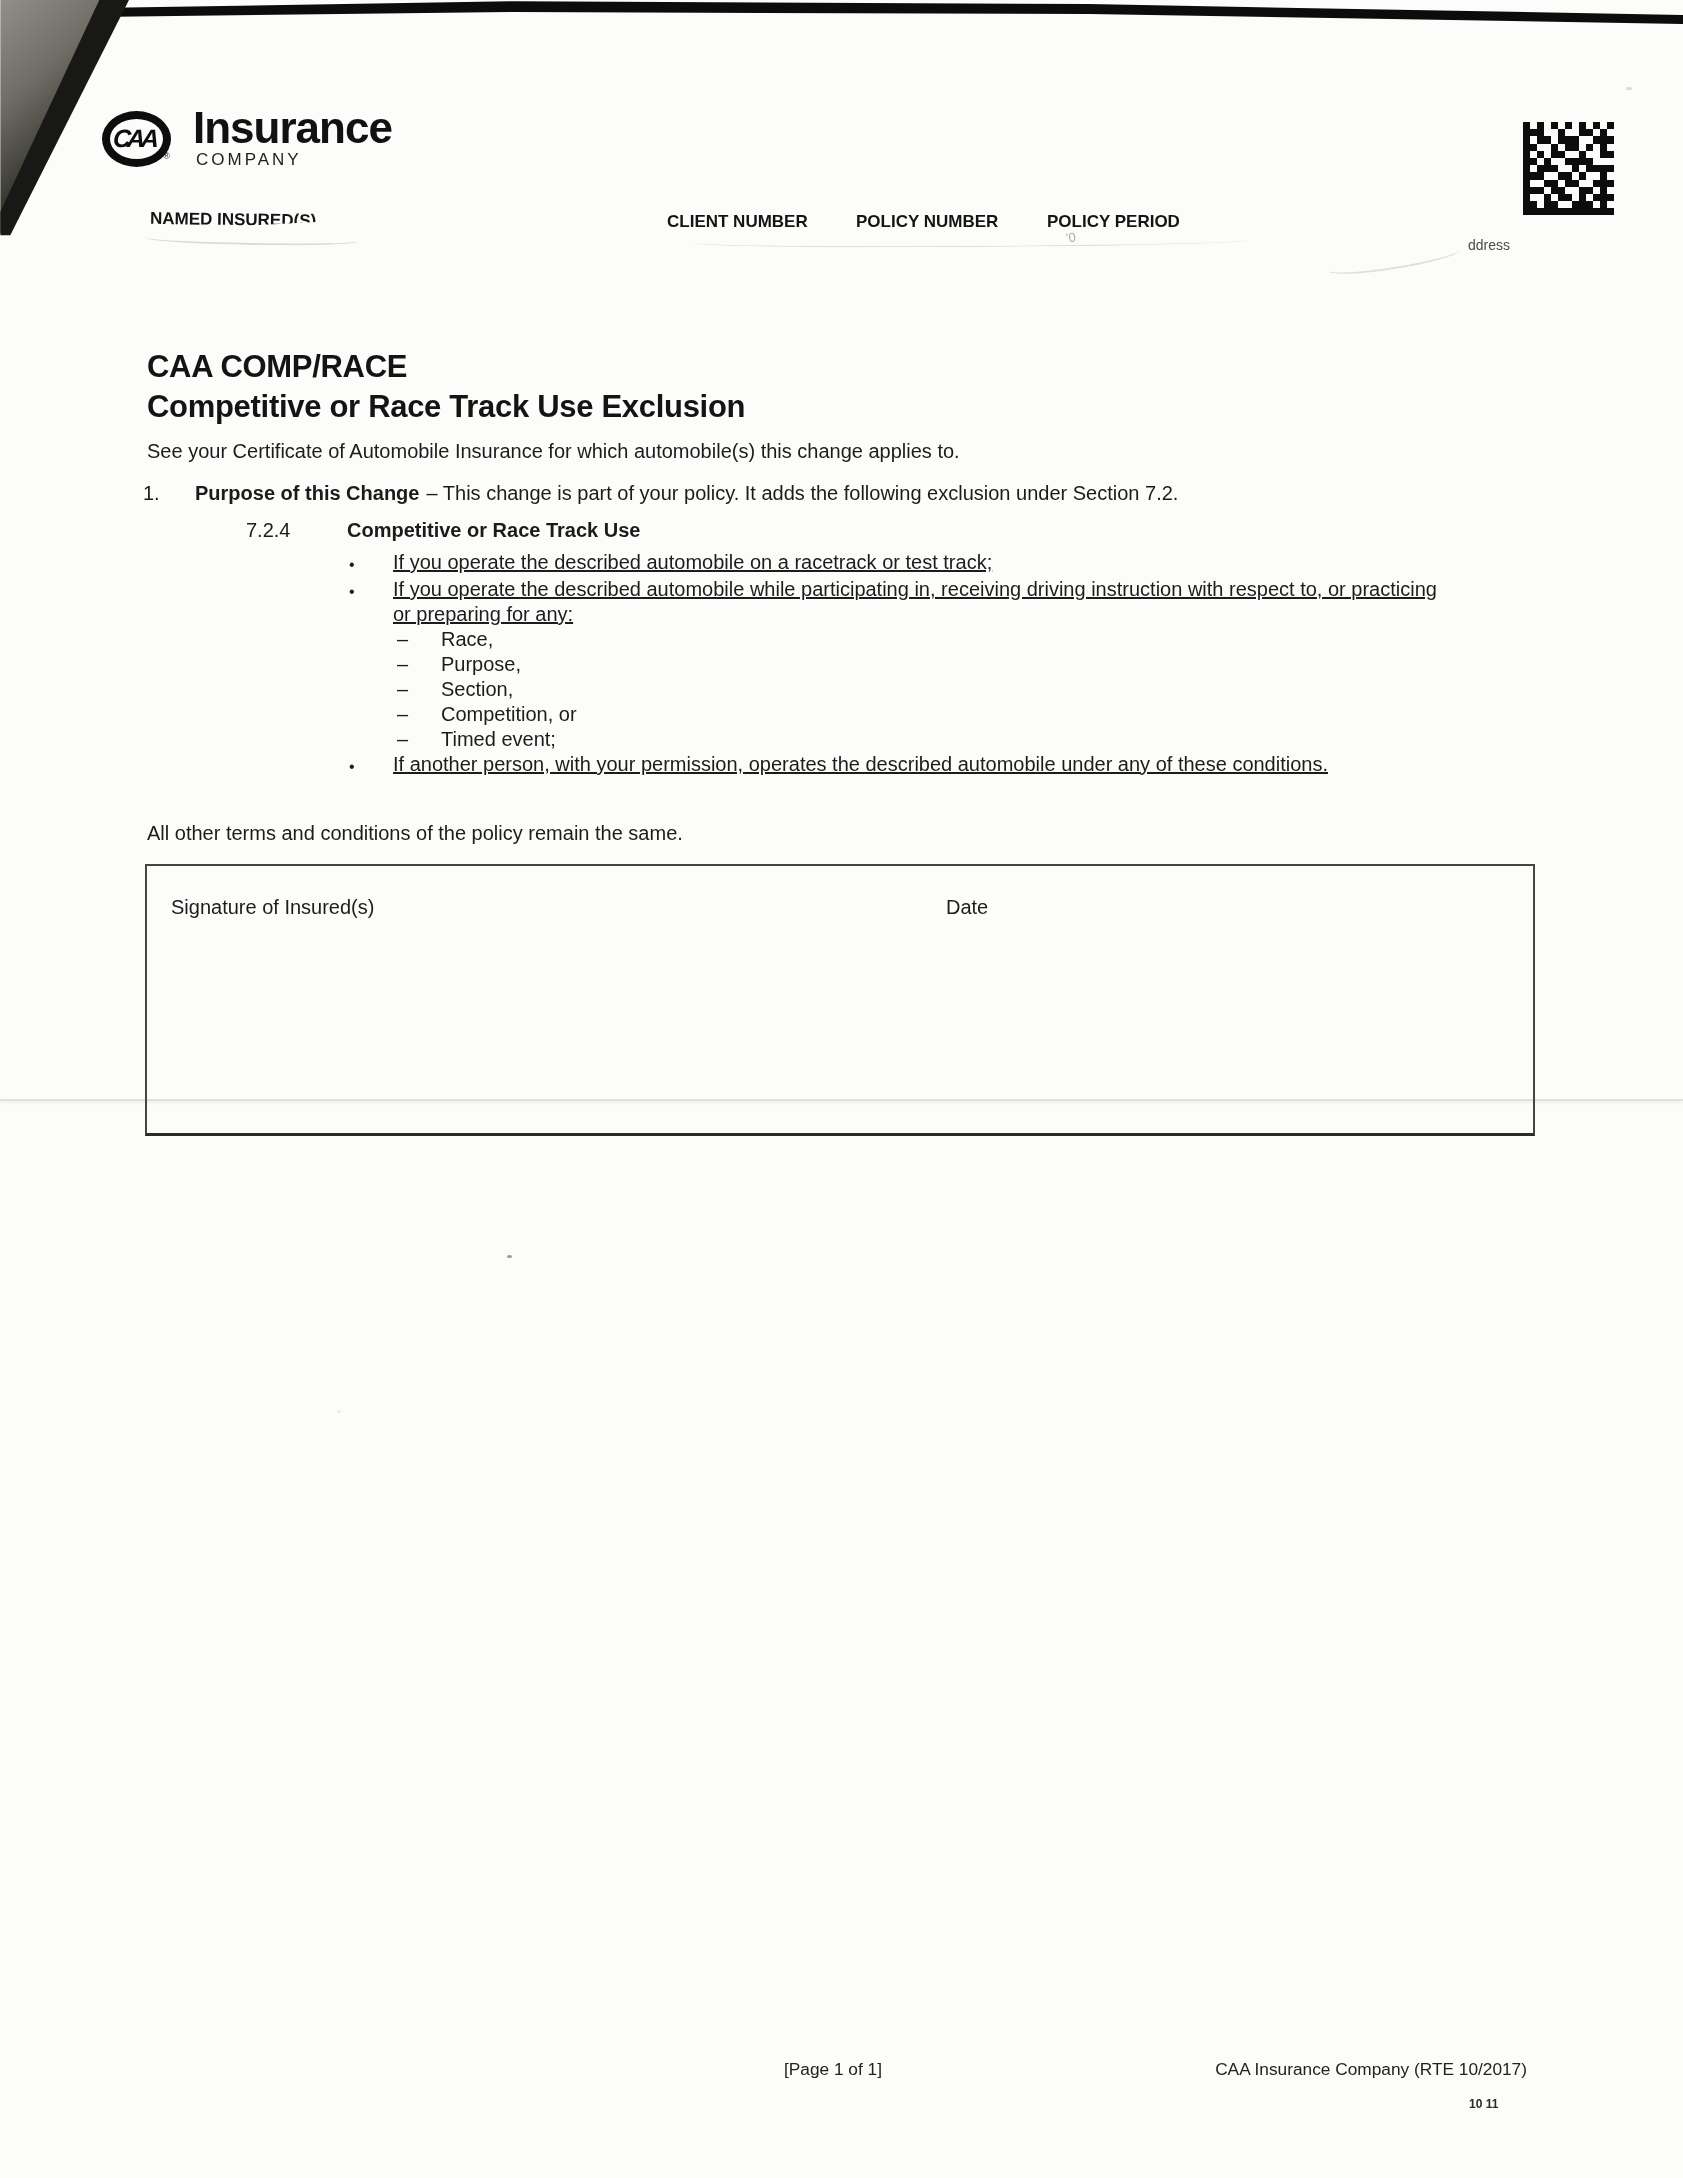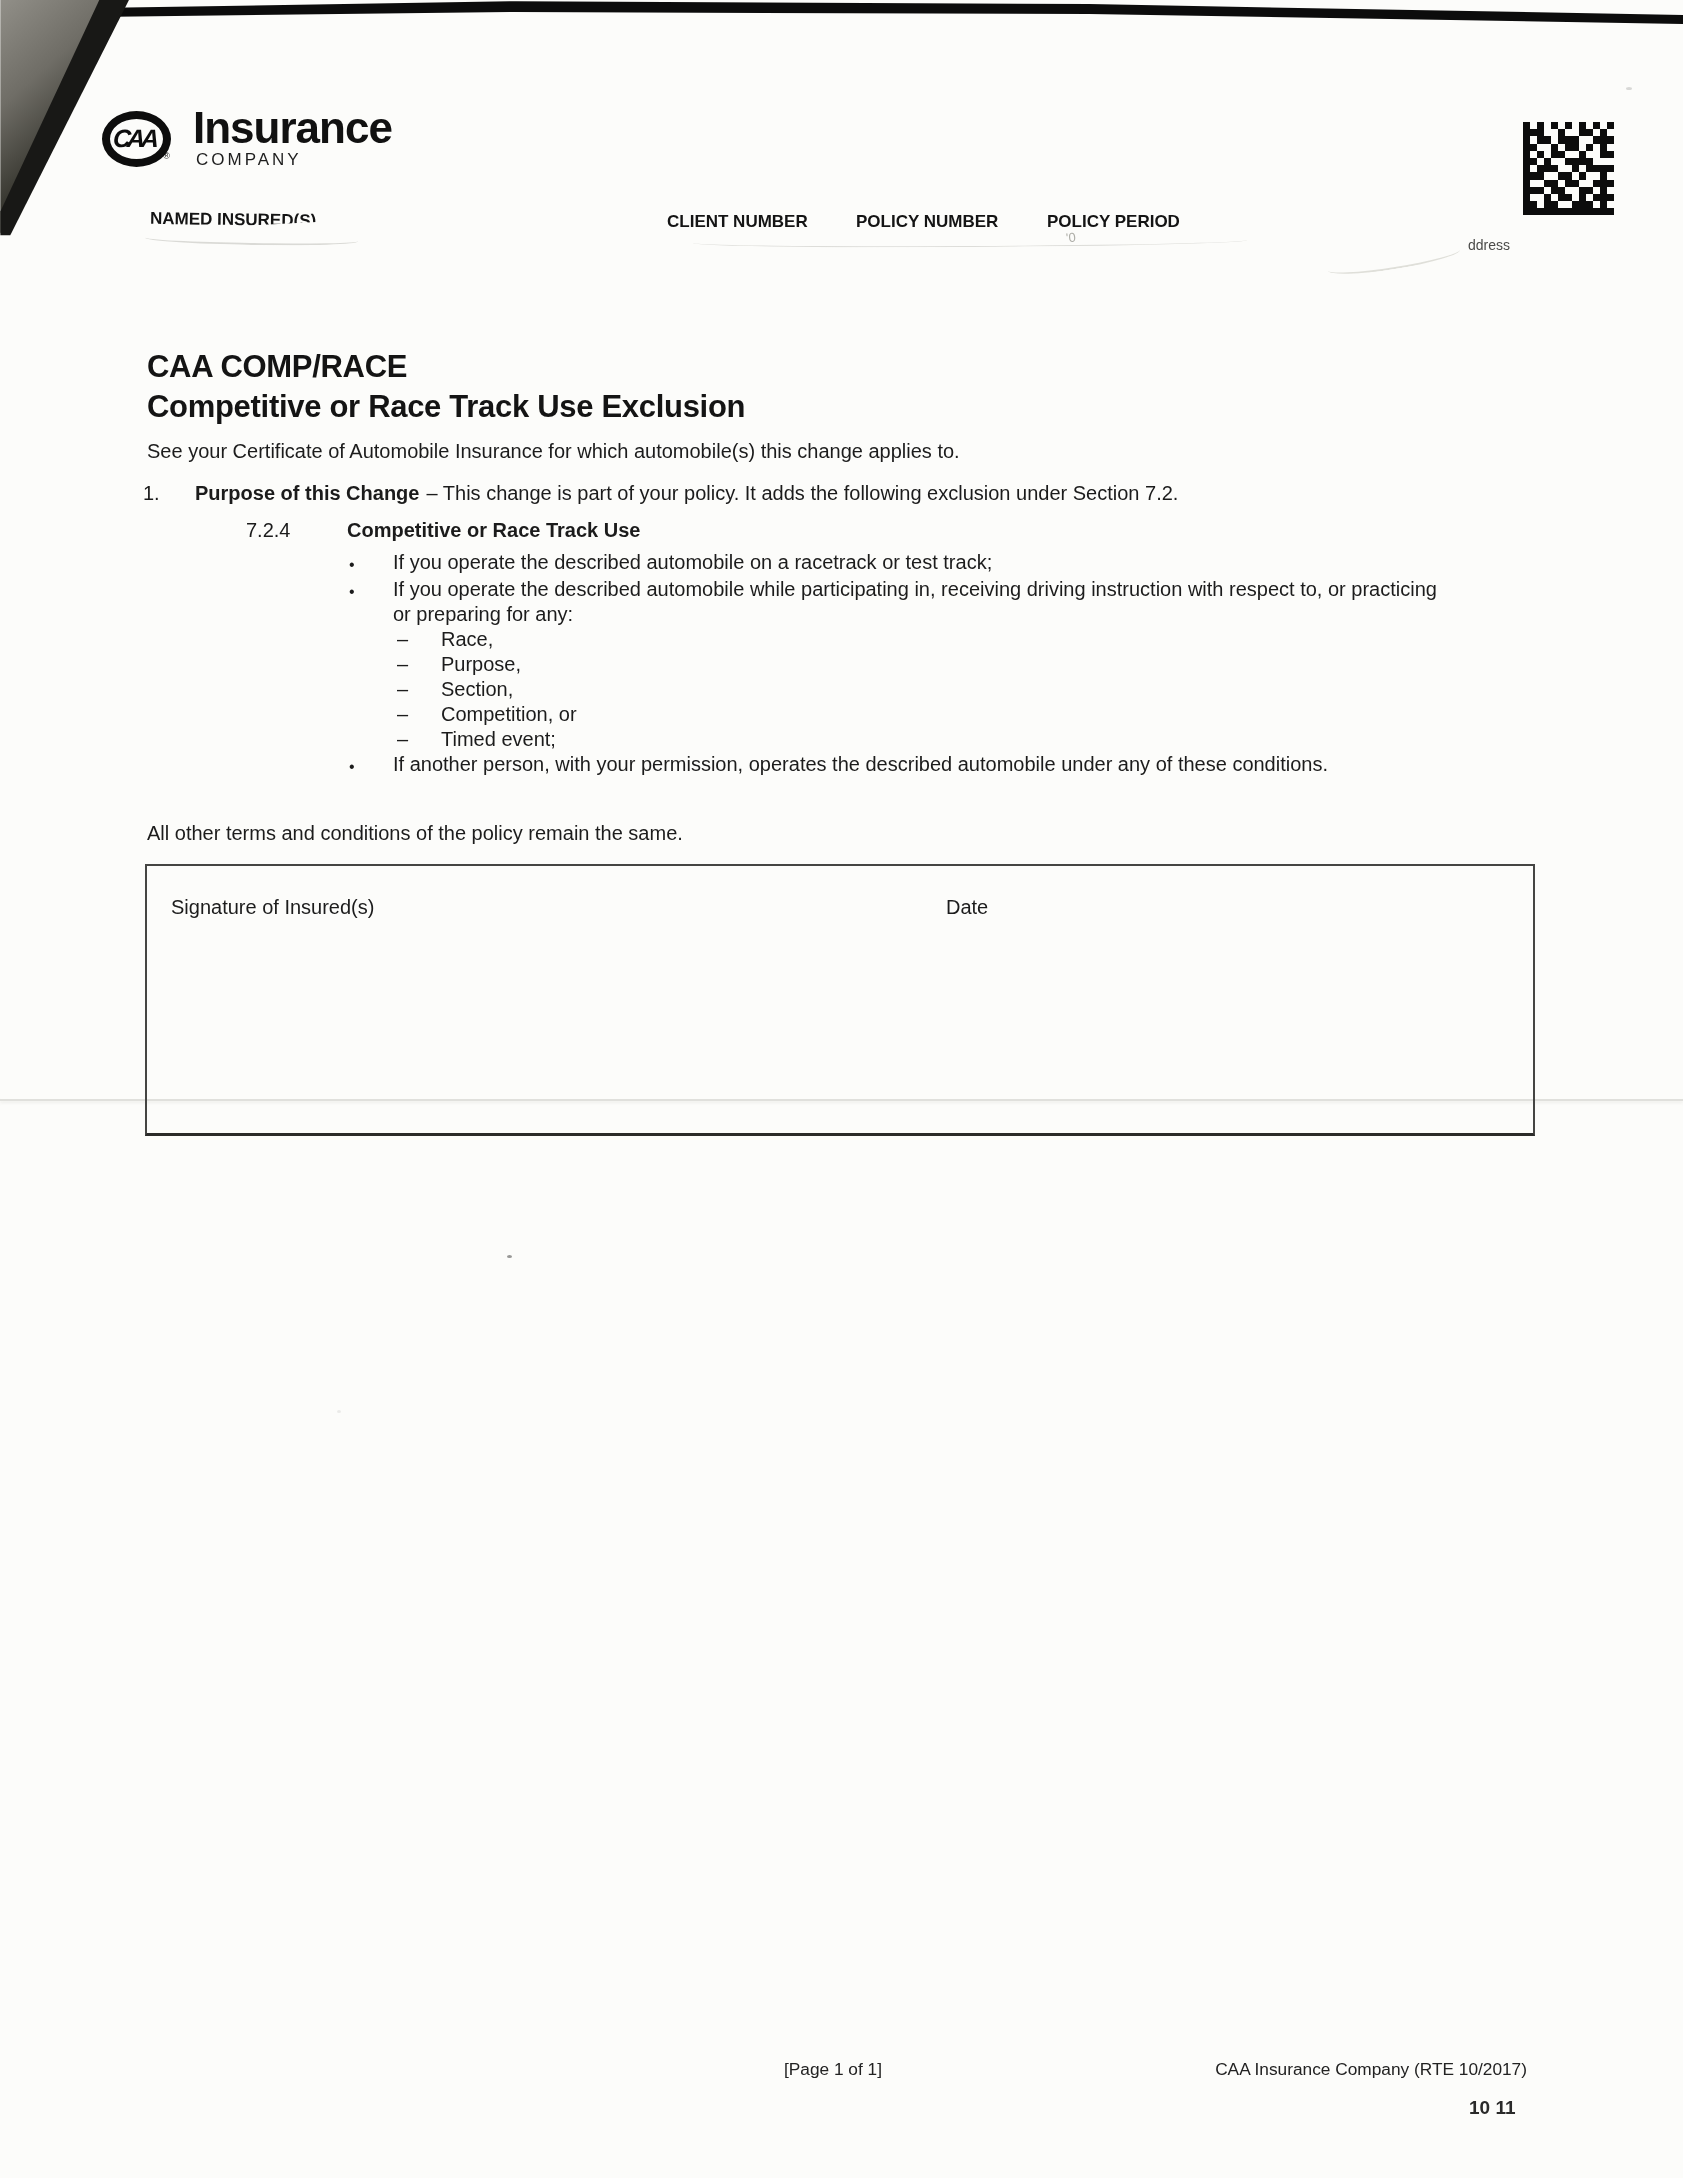--- a/index.html
+++ b/index.html
@@ -79,36 +79,36 @@
   .section-row{position:absolute;left:143px;top:482px;display:flex;font-size:20px;}
   .section-num{width:52px;flex:0 0 52px;}
   .section-heading{font-weight:bold;margin-right:7px;}
   .sub-row{position:absolute;left:246px;top:519px;display:flex;font-size:20px;}
   .sub-num{width:101px;flex:0 0 101px;}
   .sub-heading{font-weight:bold;}
   .content{position:absolute;left:347px;top:550px;width:1099px;font-size:20px;line-height:25px;color:#1c1c1c;}
   .lead{margin:0;}
   .bullet{display:flex;margin-left:2px;}
   .bullet .mk{width:44px;flex:0 0 44px;font-size:16px;padding-top:2px;}
-  .bullet .tx{width:1045px;}
+  .bullet .tx{width:1045px;text-decoration:underline;}
   .subitem{display:flex;padding-left:50px;}
   .subitem .mk{width:44px;flex:0 0 44px;}
   .closing{position:absolute;left:147px;top:822px;font-size:20px;color:#1c1c1c;}
   
   .sig-box{
     position:absolute;left:145px;top:864px;width:1386px;height:267px;
     border:2px solid #454543;border-bottom:3px solid #2b2b29;
     background:transparent;
   }
   .sig-label{position:absolute;left:24px;top:30px;font-size:20px;color:#1c1c1c;}
   .date-label{position:absolute;left:799px;top:30px;font-size:20px;color:#1c1c1c;}
   
   .footer-page{position:absolute;left:784px;top:2059px;font-size:17.3px;color:#222;}
   .footer-ref{position:absolute;right:156px;top:2059px;font-size:17.3px;color:#222;}
-  .footer-code{position:absolute;left:1469px;top:2097px;font-size:19px;font-weight:bold;color:#2a2a2a;}
+  .footer-code{position:absolute;left:1469px;top:2097px;font-size:12px;font-weight:bold;color:#2a2a2a;}
 </style>
 </head>
 <body>
 
 <div id="page">
 
   <svg class="topstrip-svg" width="1683" height="30" viewBox="0 0 1700 30">
     <polygon points="95,8 520,1 1100,4 1700,15 1700,24 1100,14 520,12 95,17" fill="#0c0c0c"></polygon>
   </svg>
   <svg class="corner-svg" width="337" height="267" viewBox="0 0 340 270">

